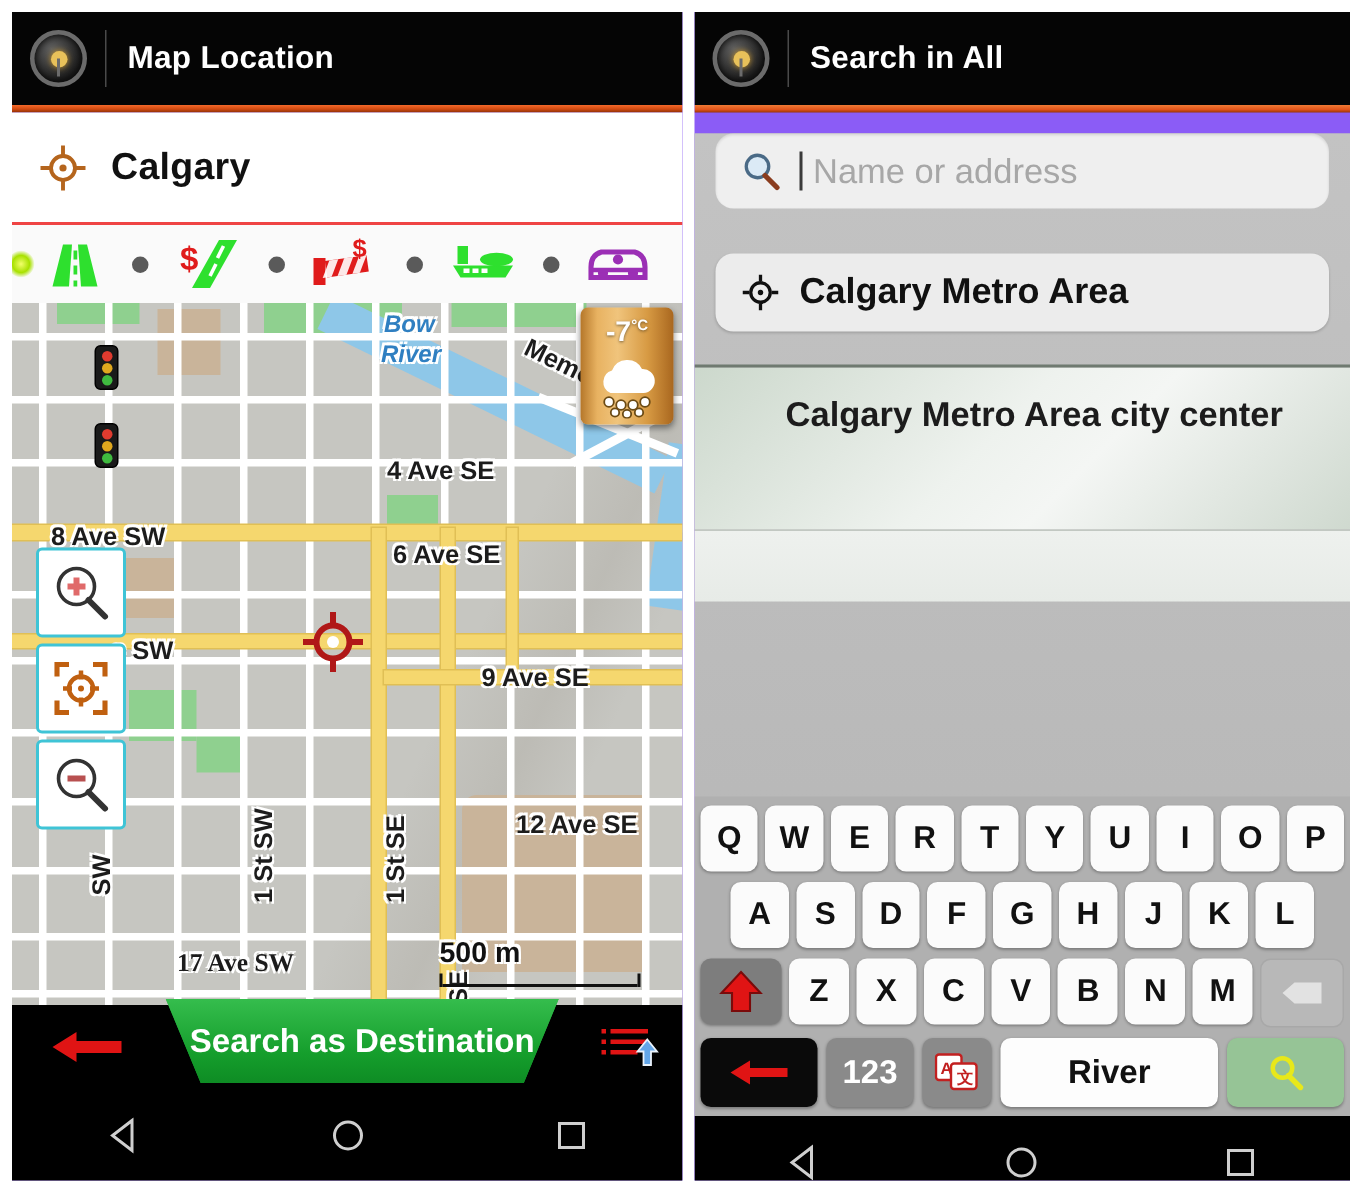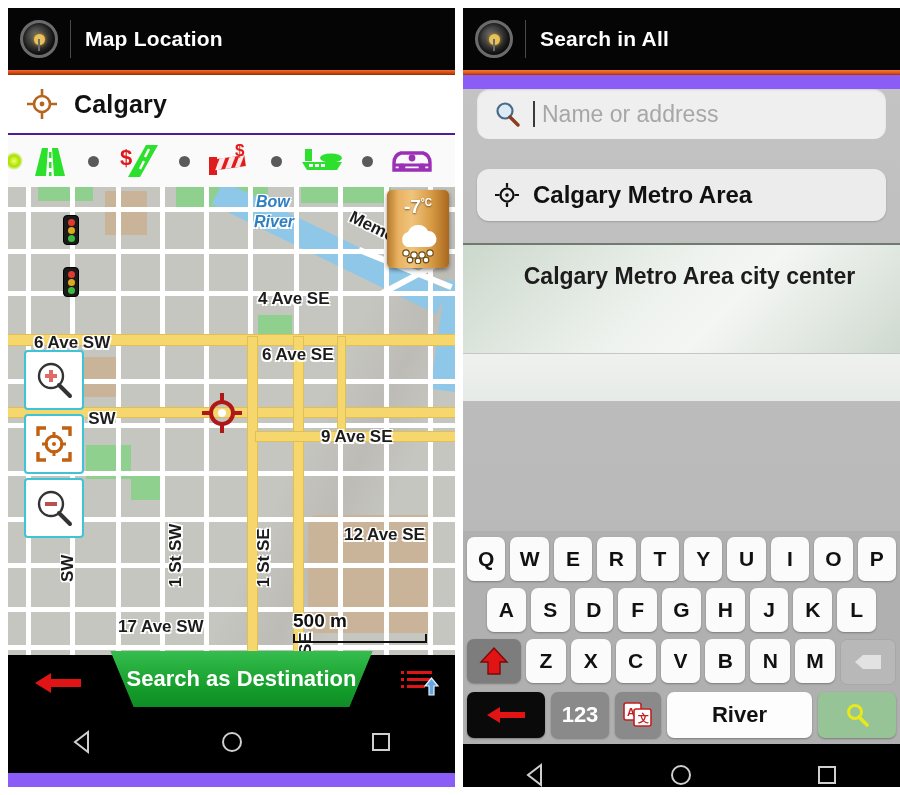--- a/index.html
+++ b/index.html
@@ -23,22 +23,22 @@
   .wheel:after{content:"";position:absolute;left:50%;top:50%;width:2px;height:12px;margin-left:-1px;
         background:#6b6b6b;}
   .tb-div{width:1px;height:38px;background:#4a4a4a;margin-right:14px;}
   .tb-title{color:#fff;font-size:21px;font-weight:bold;letter-spacing:.2px;}
   .tb-right{margin-left:auto;display:flex;align-items:center;gap:12px;padding-right:14px;}
   .tb-time{color:#fff;font-size:19px;font-weight:bold;font-family:"Liberation Sans",sans-serif;}
   .orange-rule{height:5px;background:linear-gradient(to bottom,#f4692a 0%,#d24a10 55%,#8c2f06 100%);}
   .orange-rule.soft{background:linear-gradient(to bottom,#f07a35 0%,#e2541a 60%,#9a3408 100%);}
 
   
-  .loc-row{height:60px;background:#fff;display:flex;align-items:center;padding-left:18px;
-        border-bottom:2px solid #4c1d95;box-sizing:border-box;}
+  .loc-row{height:75px;background:#fff;display:flex;align-items:center;padding-left:18px;
+        border-bottom:2px solid #ef4444;box-sizing:border-box;}
   .loc-name{font-size:25px;font-weight:bold;color:#111;margin-left:16px;letter-spacing:.2px;}
 
   .poi-bar{height:52px;background:#fafafa;display:flex;align-items:center;
         justify-content:space-around;padding:0 12px;box-sizing:border-box;}
   .poi{display:flex;align-items:center;}
   .poi-dot{width:11px;height:11px;border-radius:50%;background:#5a5a5a;}
   .glow{position:relative;}
   .glow:before{content:"";position:absolute;left:-24px;top:50%;width:18px;height:18px;margin-top:-9px;
         border-radius:50%;background:radial-gradient(circle,#f2ff6a 0%,#a8e100 45%,rgba(150,220,0,0) 72%);}
 
@@ -269,27 +269,27 @@
       <div class="traffic-light" style="left:55px;top:80px;">
         <div class="tl-dot" style="background:#e03b2f;"></div>
         <div class="tl-dot" style="background:#e0a81e;"></div>
         <div class="tl-dot" style="background:#3fba3f;"></div>
       </div>
 
       <div class="maplabel river-lbl" style="left:248px;top:6px;">Bow</div>
       <div class="maplabel river-lbl" style="left:246px;top:26px;">River</div>
       <div class="maplabel" style="left:340px;top:30px;transform:rotate(26deg);">Memo</div>
       <div class="maplabel" style="left:214px;top:102px;padding-left:36px;">4 Ave SE</div>
-      <div class="maplabel" style="left:26px;top:146px;">6 Ave SW</div>
+      <div class="maplabel" style="left:26px;top:146px;">8 Ave SW</div>
       <div class="maplabel" style="left:254px;top:158px;">6 Ave SE</div>
       <div class="maplabel" style="left:313px;top:240px;">9 Ave SE</div>
       <div class="maplabel" style="left:336px;top:338px;">12 Ave SE</div>
       <div class="maplabel rot" style="left:158px;top:400px;">1 St SW</div>
       <div class="maplabel rot" style="left:246px;top:400px;">1 St SE</div>
-      <div class="maplabel" style="left:110px;top:430px;">17 Ave SW</div>
+      <div class="maplabel" style="left:110px;top:430px;font-family:Liberation Serif, serif;">17 Ave SW</div>
       <div class="maplabel rot" style="left:50px;top:395px;">SW</div>
       <div class="maplabel rot" style="left:288px;top:468px;">SE</div>
       <div class="maplabel" style="left:66px;top:222px;">e SW</div>
 
       <svg class="map-cursor" style="left:193px;top:205px;" viewBox="0 0 42 42">
         <circle cx="21" cy="21" r="11" fill="none" stroke="#b01818" stroke-width="4"></circle>
         <circle cx="21" cy="21" r="4" fill="#fff"></circle>
         <path d="M21 1 v9 M21 32 v9 M1 21 h9 M32 21 h9" stroke="#b01818" stroke-width="4"></path>
       </svg>
 

